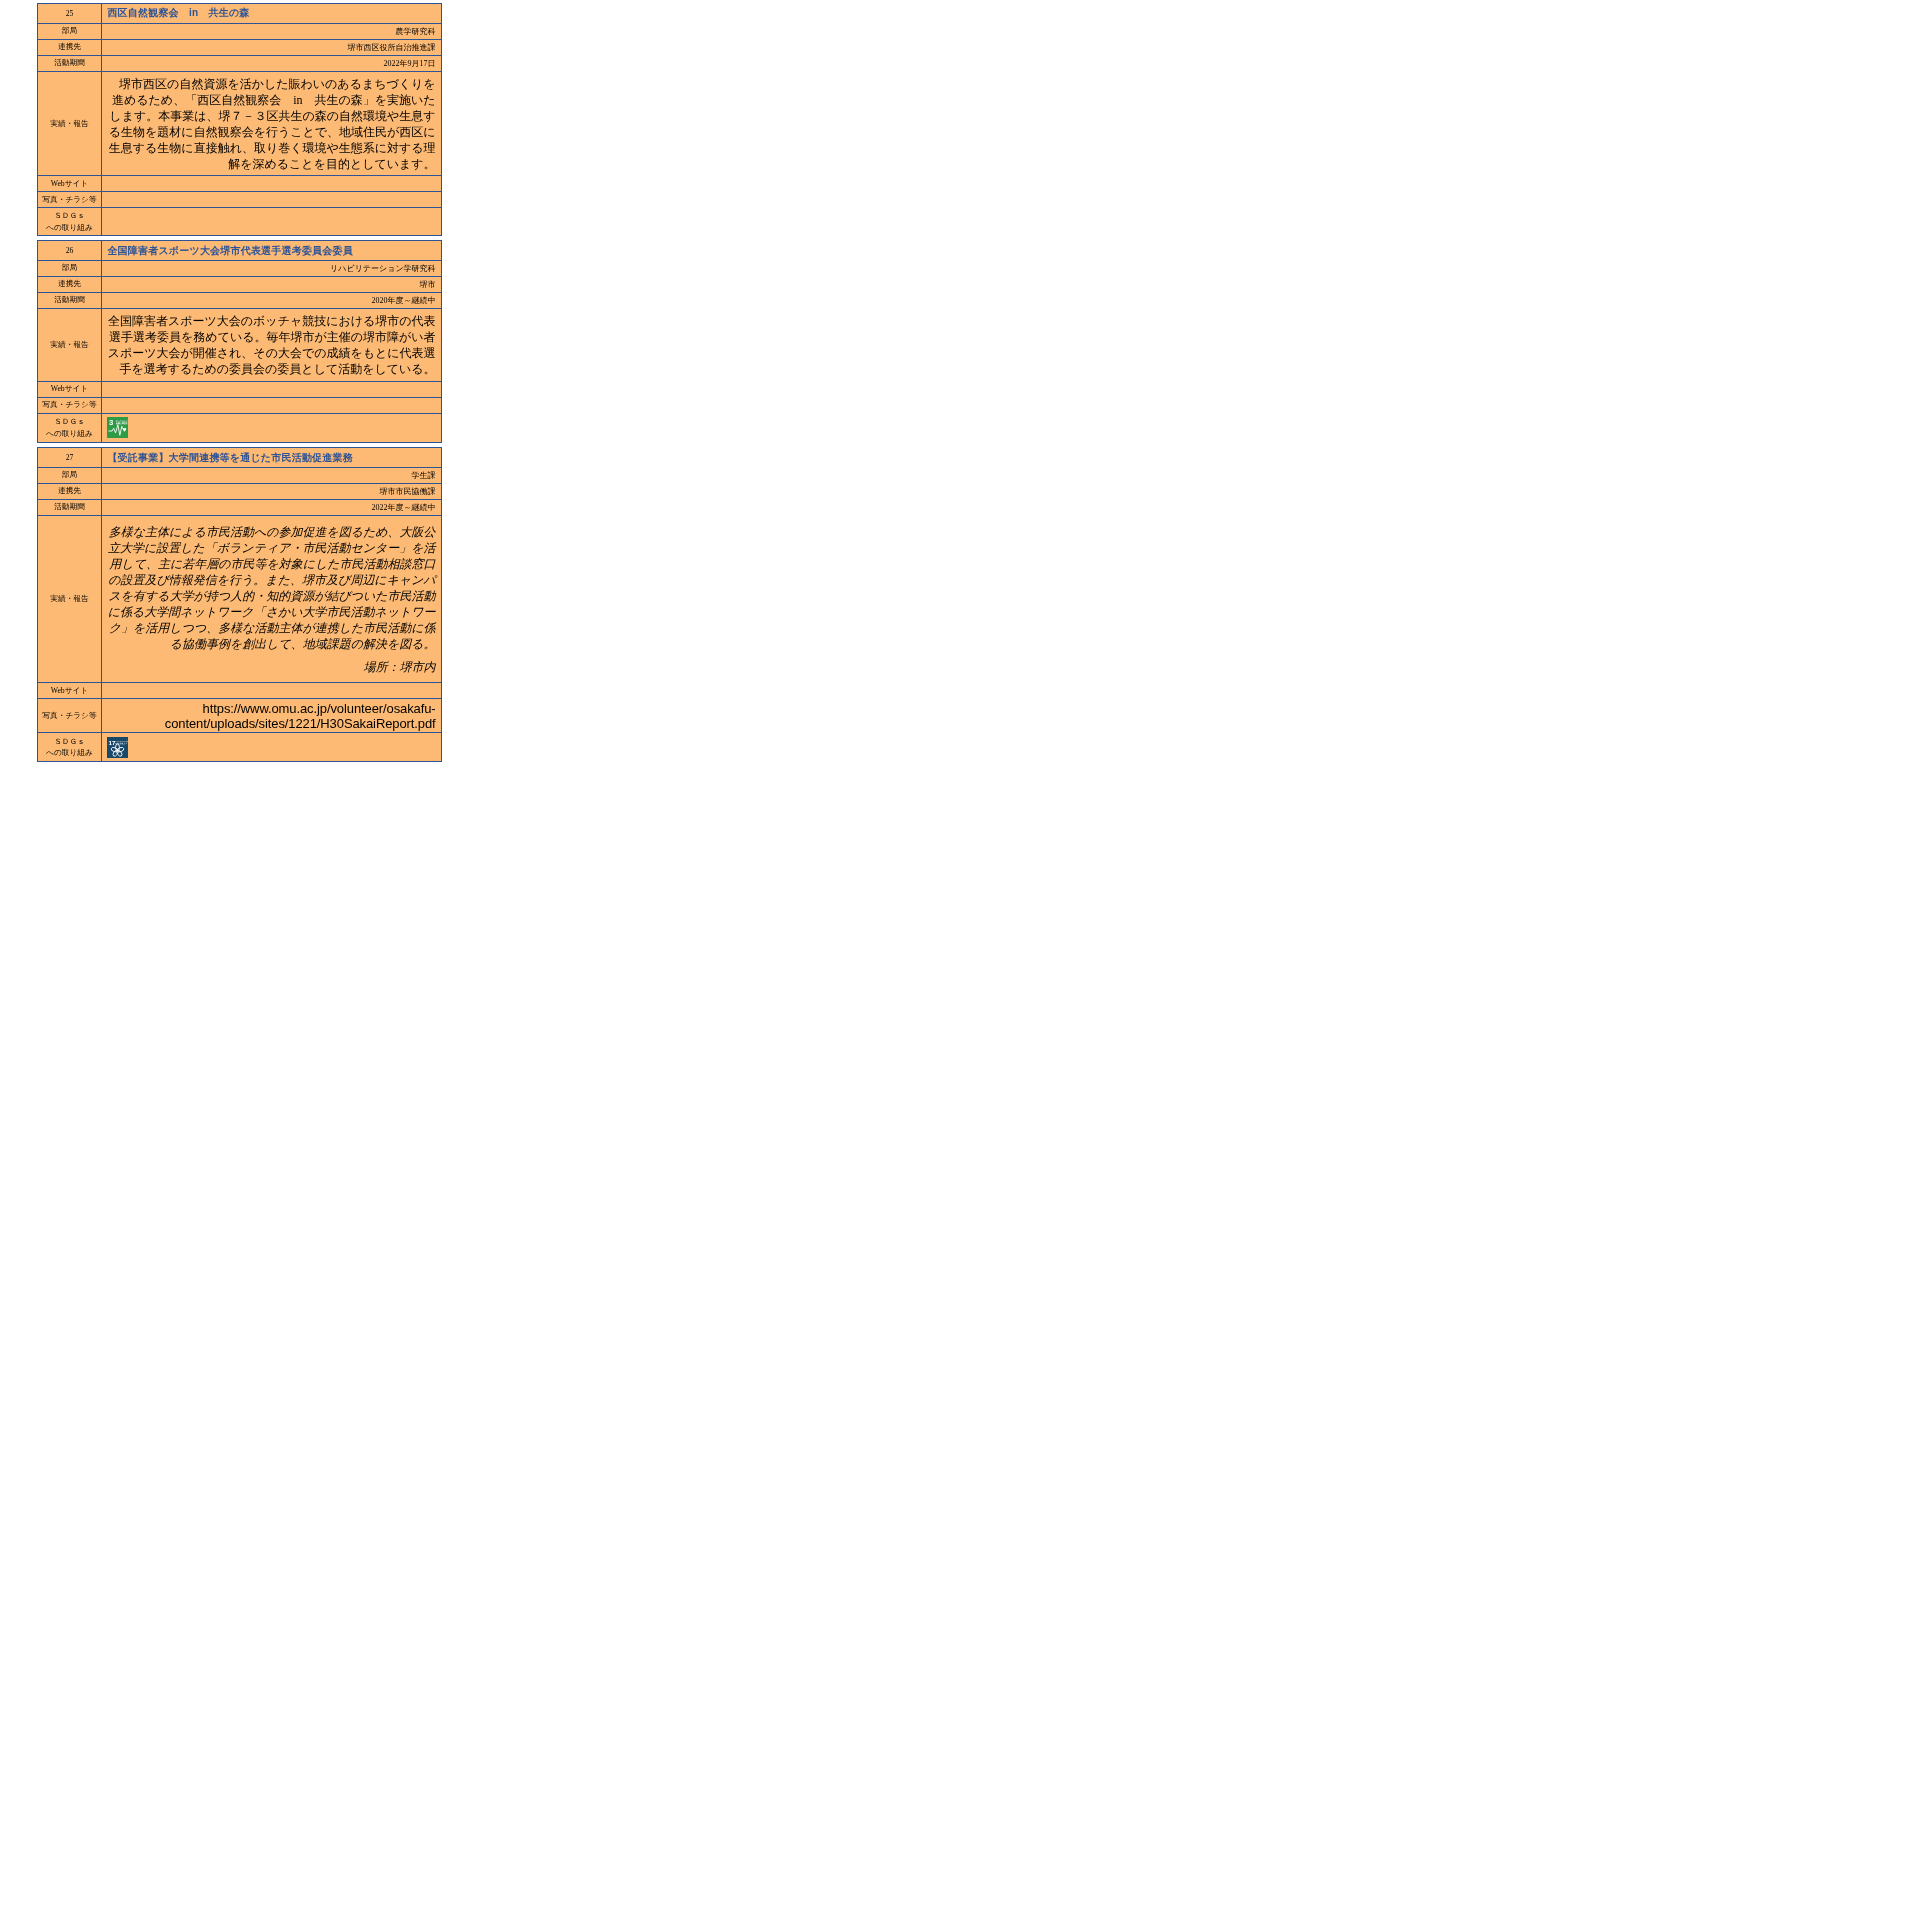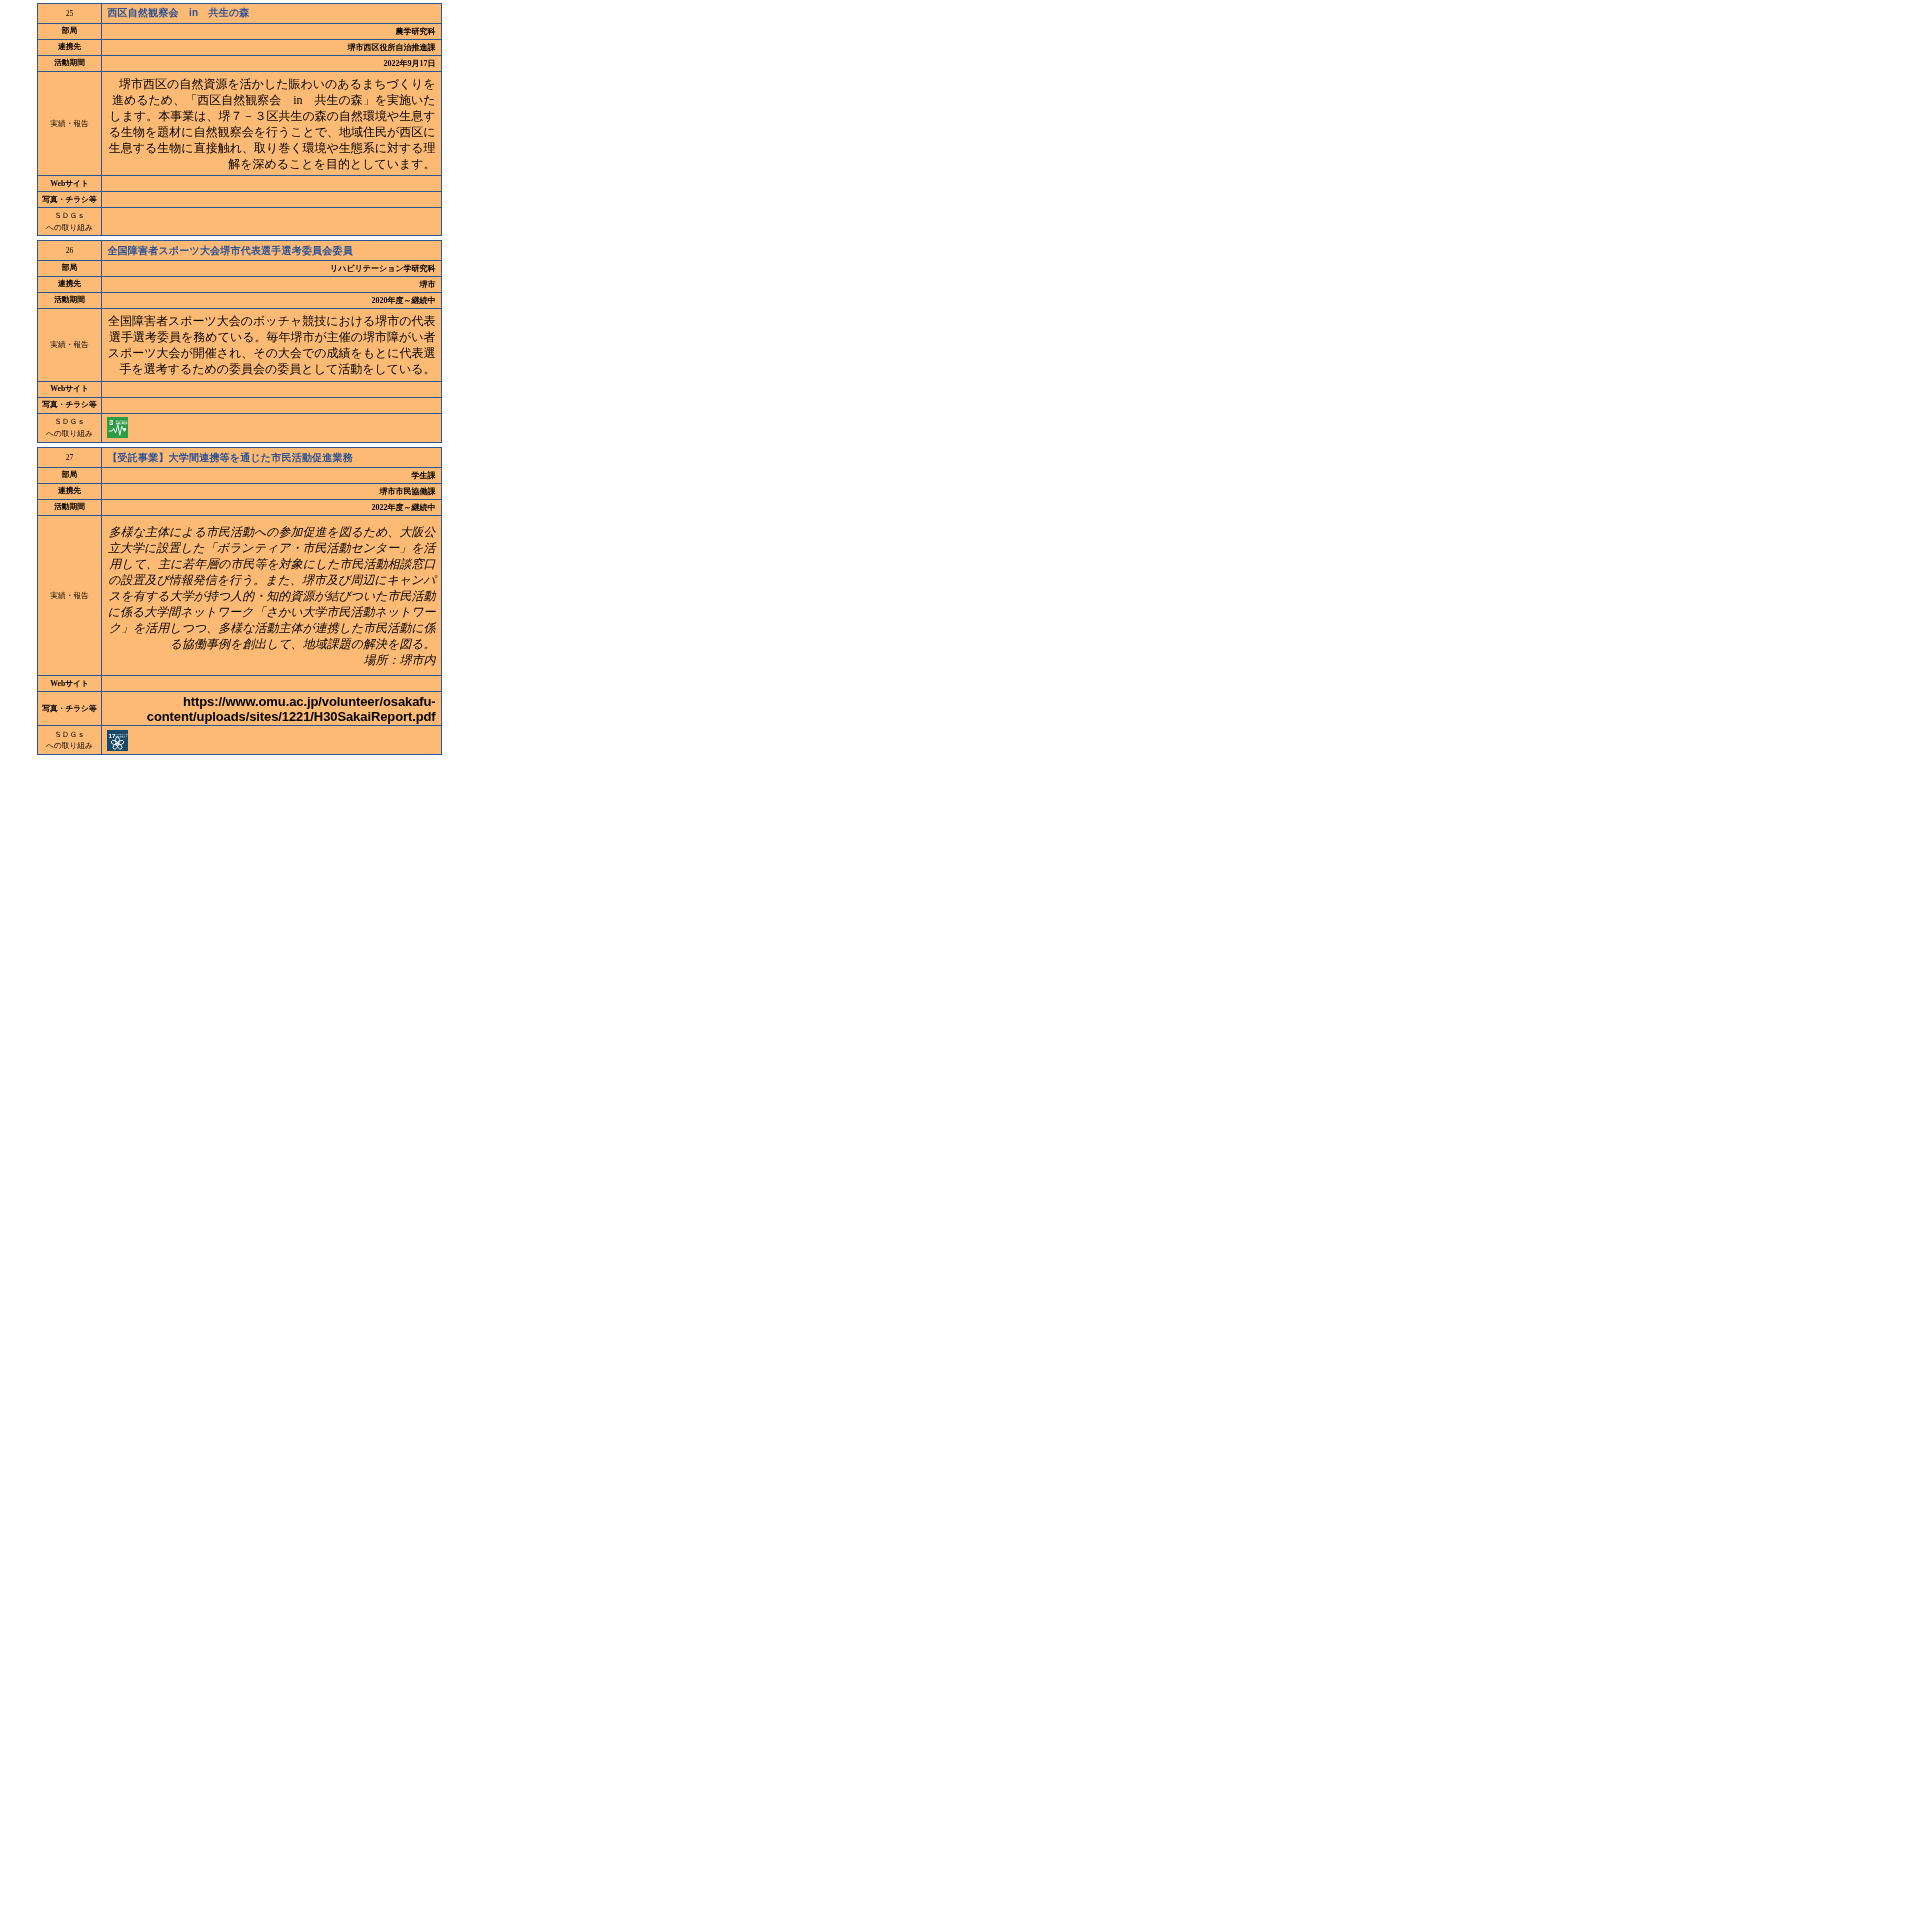--- a/index.html
+++ b/index.html
@@ -39,25 +39,25 @@
   .num-cell { height:17.7px; font-size:7.7px; text-align:center; }
   .title-cell {
     font-family:"Liberation Sans","DejaVu Sans",sans-serif;
     font-weight:700;
     color:#2F5496;
     font-size:10px;
     padding:2.3px 5.4px;
     letter-spacing:0.2px;
   }
   .val { font-size:8px; padding:1.5px 5.4px; text-align:right; }
-  tr.simple td { height:16px;font-weight:bold; }
+  tr.simple td { height:16px; }
 
   .report-cell { line-height:16px; padding:3.9px 5.4px; font-size:12px; }
   .report-cell.tall { padding:7.7px 5.4px;font-style:italic; }
-  .report-cell .line2 { margin-top:0; }
+  .report-cell .line2 { margin-top:7px; }
 
   .url {
     font-family:"Liberation Sans","DejaVu Sans",sans-serif;
     font-size:13px;
     letter-spacing:-0.1px;
   }
 
   .sdg-label { line-height:11.6px; }
   .sdg-row td { height:29px; }
   .sdg-row.empty td { height:26px; }

